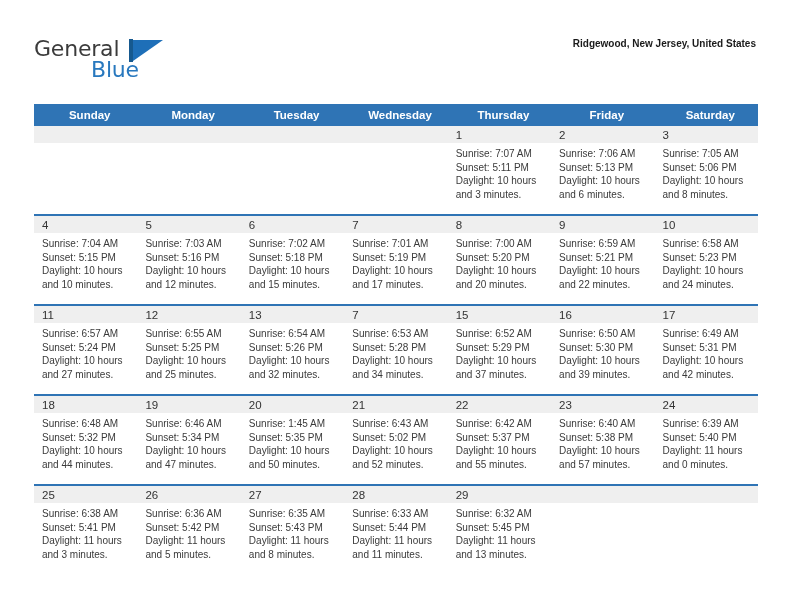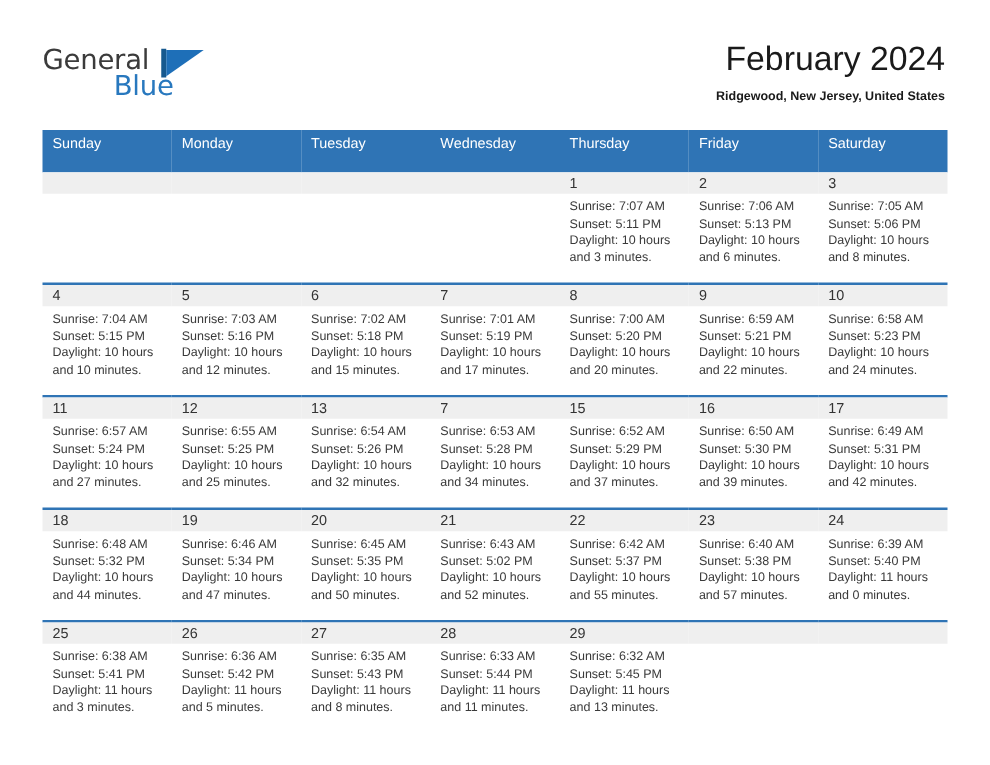--- a/index.html
+++ b/index.html
@@ -114,23 +114,23 @@
     width: 724px;
     border-collapse: collapse;
     table-layout: fixed;
   }
   .calendar col { width: 103.42px; }
 
   .calendar thead th {
     background: #2f74b5;
     color: #ffffff;
     font-size: 11.5px;
-    font-weight: 400;
-    text-align: left;
-    padding: 5px 0 17px 8px;
+    font-weight: 700;
+    text-align: center;
+    padding: 5px 0 5px 8px;
     height: 12px;
     vertical-align: middle;
     border: 0;
     white-space: nowrap;
   }
 
   .calendar tbody td {
     vertical-align: top;
     padding: 0;
     border: 0;
@@ -179,21 +179,20 @@
     <div class="brand">
       <span class="brand-general">General</span>
       <span class="brand-mark">
         <span class="bar"></span>
         <span class="tri"></span>
       </span>
       <span class="brand-blue">Blue</span>
     </div>
 
     <div class="title-block">
-      <div class="cal-title">February 2024</div>
       <div class="cal-subtitle">Ridgewood, New Jersey, United States</div>
     </div>
 
   </div>
 
   <table class="calendar">
     <colgroup>
       <col>
         <col>
         <col>
@@ -447,21 +446,21 @@
                 <div>Sunset: 5:34 PM</div>
                 <div>Daylight: 10 hours</div>
                 <div>and 47 minutes.</div>
               </div>
             </div>
           </td>
           <td>
             <div class="cell">
               <div class="daynum-band">20</div>
               <div class="cell-body">
-                <div>Sunrise: 6:45 AM</div>
+                <div>Sunrise: 1:45 AM</div>
                 <div>Sunset: 5:35 PM</div>
                 <div>Daylight: 10 hours</div>
                 <div>and 50 minutes.</div>
               </div>
             </div>
           </td>
           <td>
             <div class="cell">
               <div class="daynum-band">21</div>
               <div class="cell-body">

